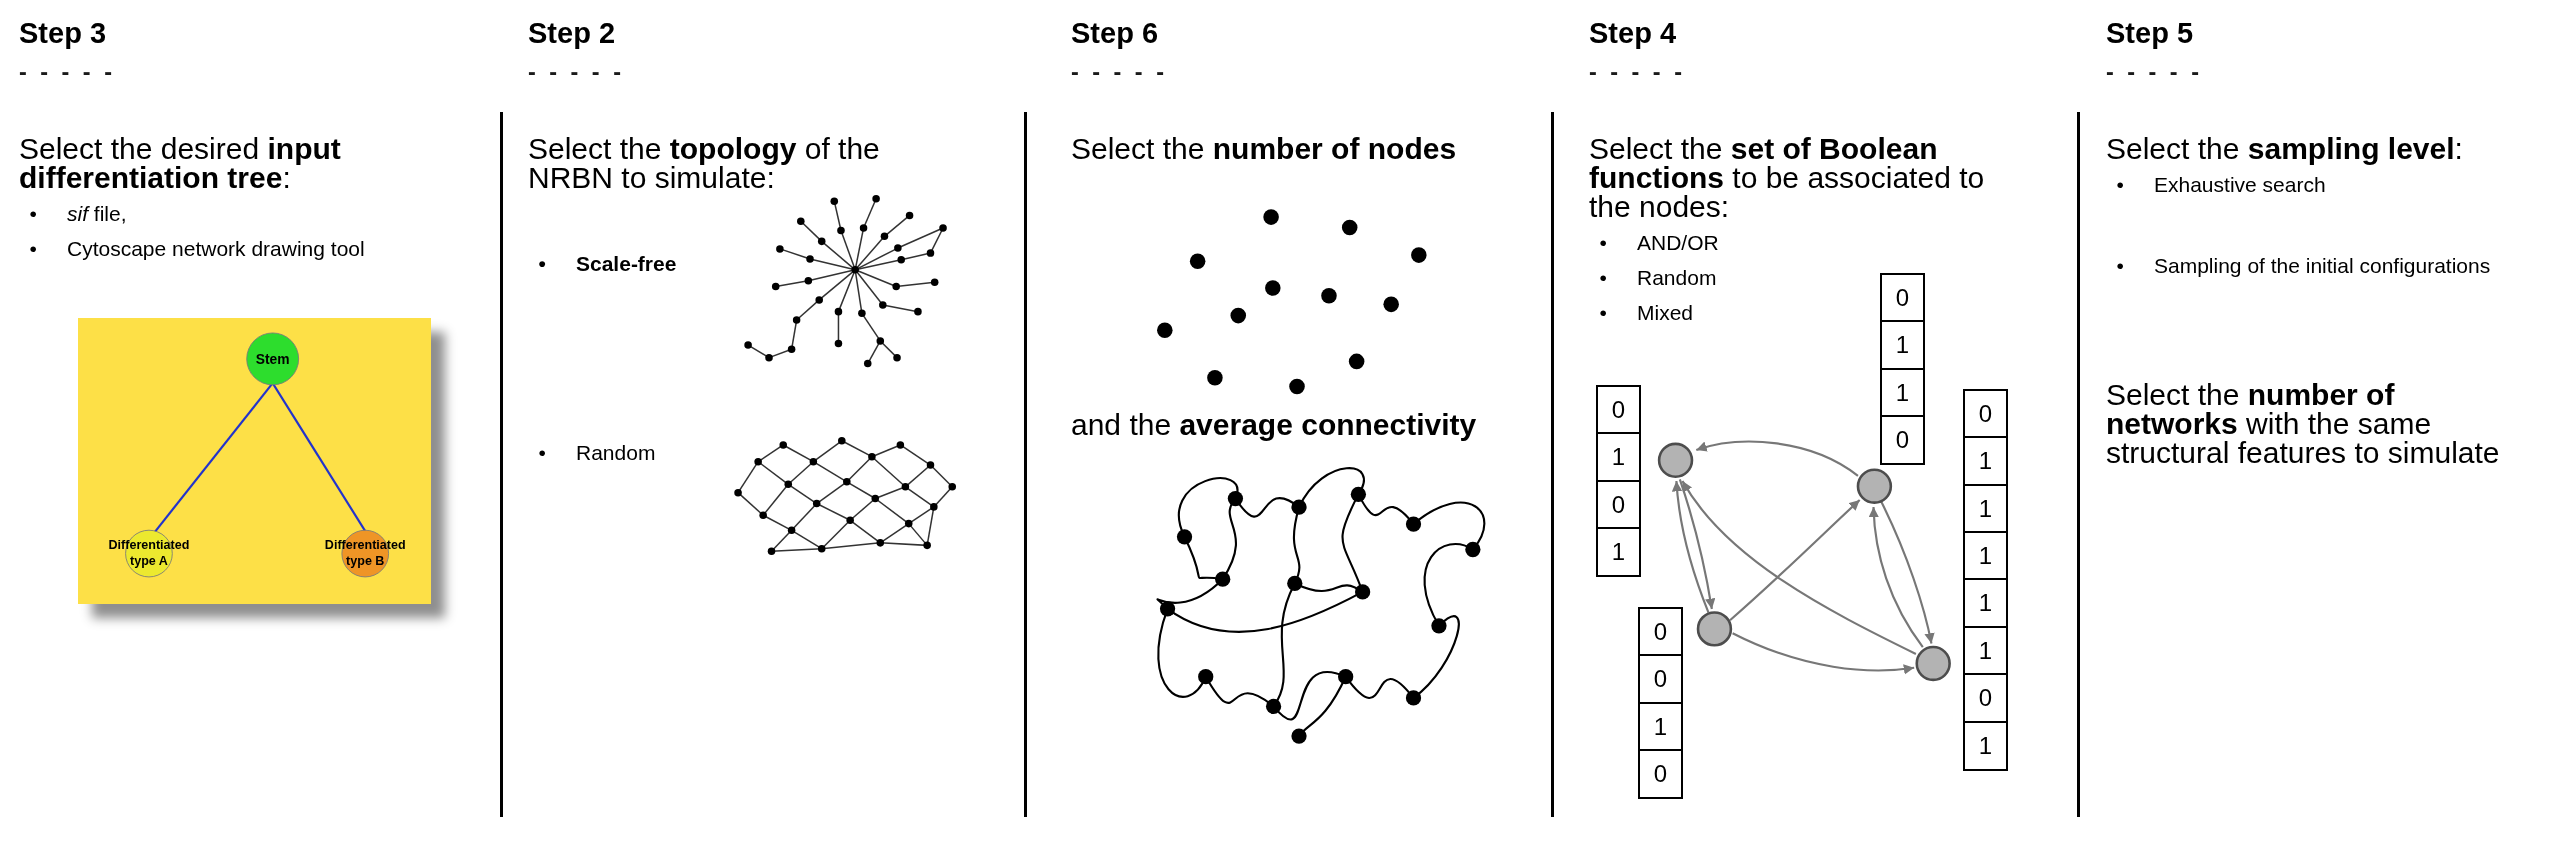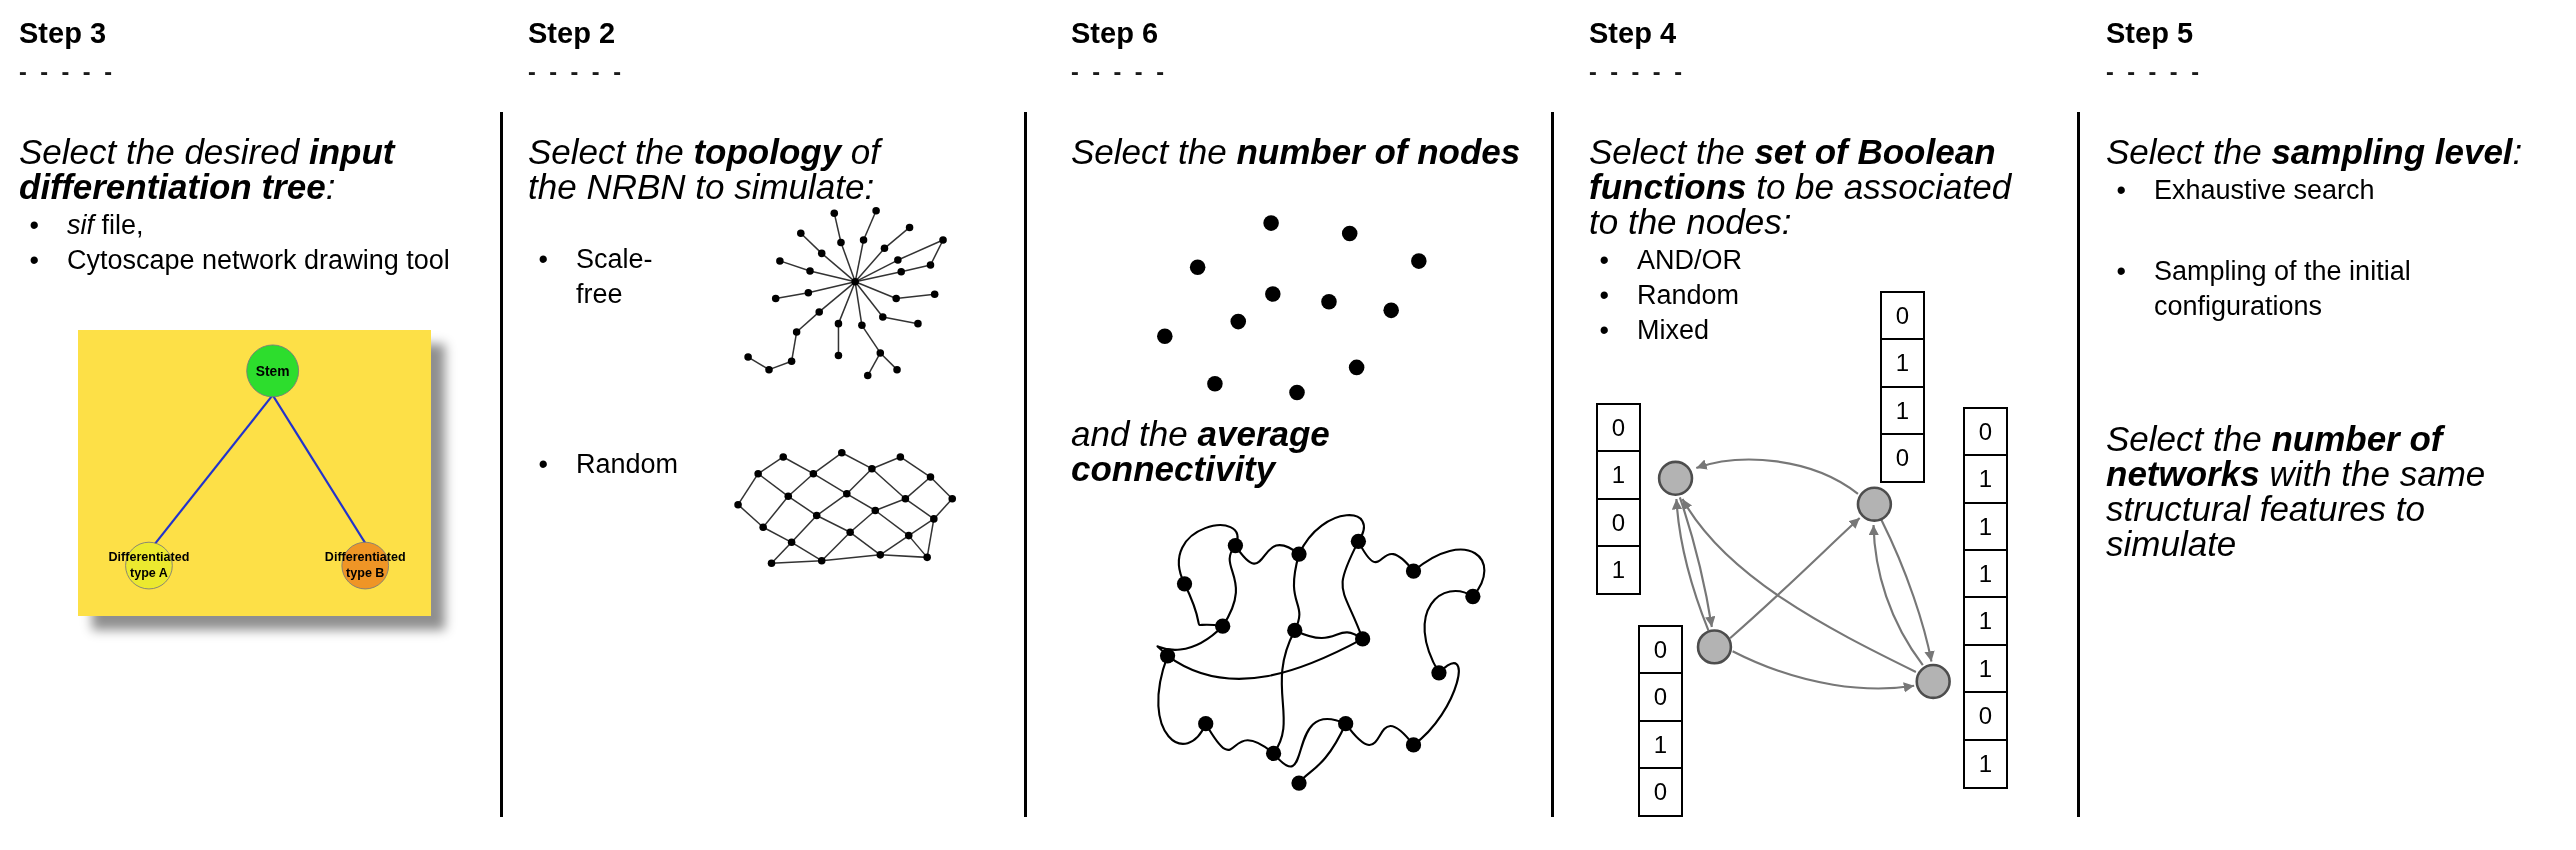--- a/index.html
+++ b/index.html
@@ -16,43 +16,43 @@
   .col2 { left:528px;  width:446px; }
   .col3 { left:1071px; width:472px; }
   .col4 { left:1589px; width:454px; }
   .col5 { left:2106px; width:463px; }
 
   .sep { position:absolute; top:112px; width:2.6px; height:705px; background:#000; }
   .sep1 { left:500px; } .sep2 { left:1024px; } .sep3 { left:1551px; } .sep4 { left:2077px; }
 
   .step-title { font-size:29px; font-weight:bold; line-height:35px; }
   .dashes { font-size:23.4px; font-weight:bold; letter-spacing:3.5px; margin-top:8.7px; color:#1a1a1a; }
-  .para { font-size:35px; line-height:35px;font-style:italic; }
+  .para { font-size:30px; line-height:29px; }
   .intro { margin-top:48px; }
   .bullets { margin-top:3.5px; }
-  .bullet { position:relative; padding-left:48px; font-size:27px; line-height:35px; }
+  .bullet { position:relative; padding-left:48px; font-size:21px; line-height:35px; }
   .bullet::before { content:"\2022"; position:absolute; left:10.4px; }
 
   
   .tree-panel {
     position:relative; width:353px; height:286px;
     margin:52px 0 0 59px;
     box-shadow:14px 14px 10.4px #8f8f8f;
   }
   .tree-panel svg { display:block; }
   .node-label { text-anchor:middle; font-weight:bold; font-size:16px; fill:#000; font-family:"Liberation Sans", sans-serif; }
   .node-label.small { font-size:14.5px; }
   .tree-edge { stroke-width:2.5; }
 
   
   .net-row { display:flex; align-items:flex-start; }
   .net-row .netlabel { width:164px; flex:0 0 auto; }
   .net-row svg { margin-left:auto; flex:0 0 auto; }
   .row-sf svg { margin-top:-17.3px; }
-  .row-sf .netlabel { margin-top:38px; }
+  .row-sf .netlabel { margin-top:54px;font-weight:bold; }
   .row-rnd { margin-top:35px; }
   .row-rnd .netlabel { margin-top:22.5px; }
 
   
   .dots-svg { display:block; margin:22.5px 0 0 52px; }
   .second-line { margin-top:8.7px; }
   .tangle-svg { display:block; margin:10.4px auto 0; }
 
   
   .bool-net { position:relative; width:415px; height:535px; margin:-62px 0 0 7px; }

